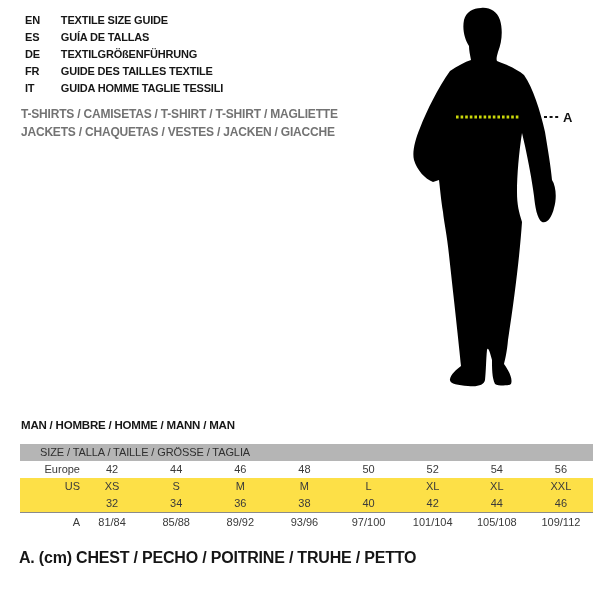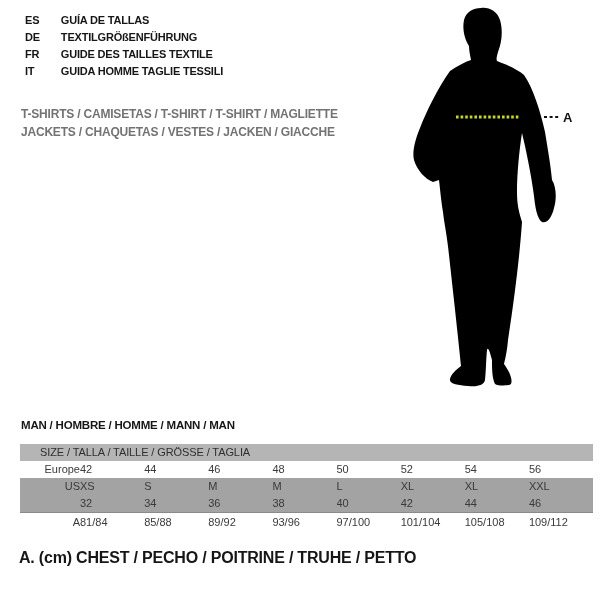--- a/index.html
+++ b/index.html
@@ -28,34 +28,38 @@
   #man-title{left:21px;top:419px;font-size:11.5px;font-weight:700;
              letter-spacing:-0.2px;color:#161616;white-space:nowrap;}
 
   
   #table-wrap{left:20px;top:444px;width:573px;}
   #table-header{height:17px;line-height:17px;background:#b5b5b5;
                 font-size:11px;font-weight:400;color:#2f2f2f;padding-left:20px;
                 letter-spacing:-0.1px;white-space:nowrap;}
   #size-table{border-collapse:collapse;width:573px;table-layout:fixed;
               font-size:11px;color:#3a3a3a;}
-  #size-table td{padding:0;height:17px;line-height:17px;text-align:left;
+  #size-table td{padding:0;height:17px;line-height:17px;text-align:center;
                  overflow:hidden;white-space:nowrap;}
   #size-table td.lbl{text-align:right;padding-left:2px;}
-  #size-table tr.stripe{background:#a3a3a3;}
+  #size-table tr.stripe{background:#fde047;}
   #size-table tr.arow td{border-top:1px solid #8a8a8a;height:19px;line-height:19px;}
 
   
   #footnote{left:19px;top:549px;font-size:16px;font-weight:700;
             letter-spacing:-0.2px;color:#161616;white-space:nowrap;}
 </style>
 </head>
 <body>
 
 <div class="abs" id="lang-block">
+  <div class="lang-row">
+    <span class="code">EN</span>
+    <span class="lbl">TEXTILE SIZE GUIDE</span>
+  </div>
   <div class="lang-row">
     <span class="code">ES</span>
     <span class="lbl">GUÍA DE TALLAS</span>
   </div>
   <div class="lang-row">
     <span class="code">DE</span>
     <span class="lbl">TEXTILGRÖßENFÜHRUNG</span>
   </div>
   <div class="lang-row">
     <span class="code">FR</span>

